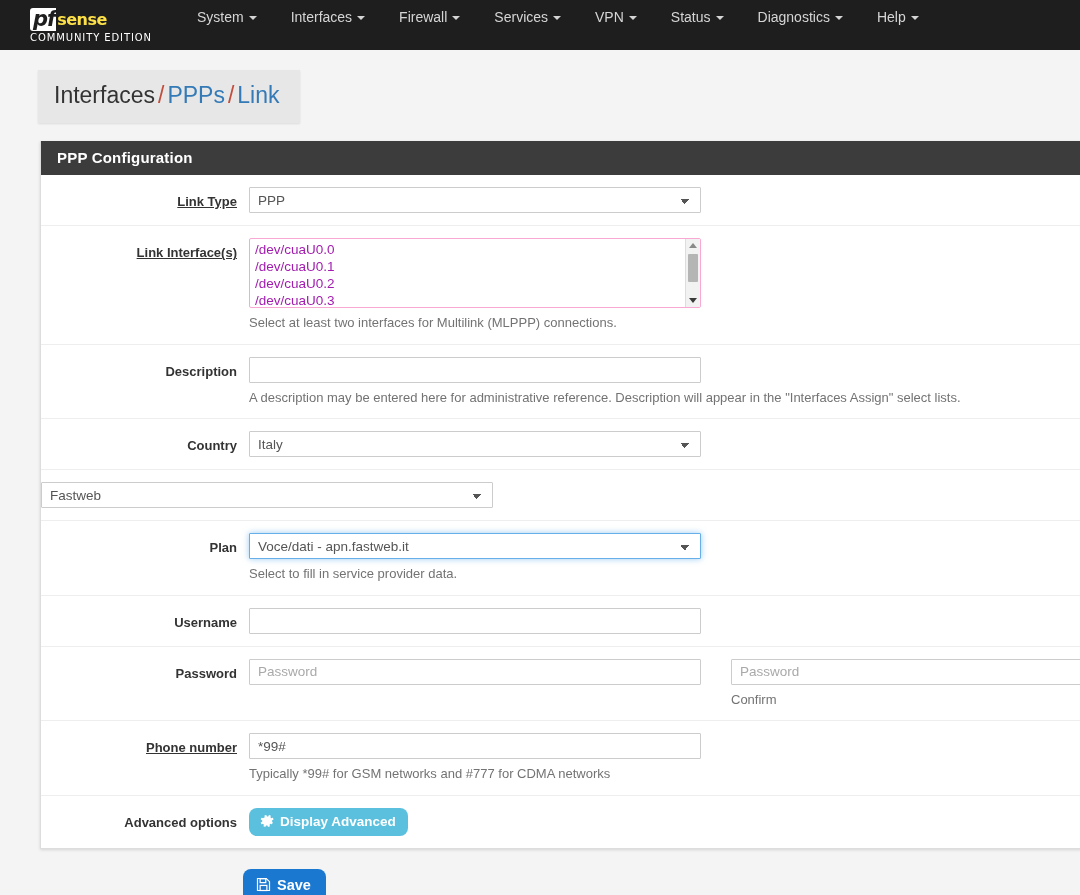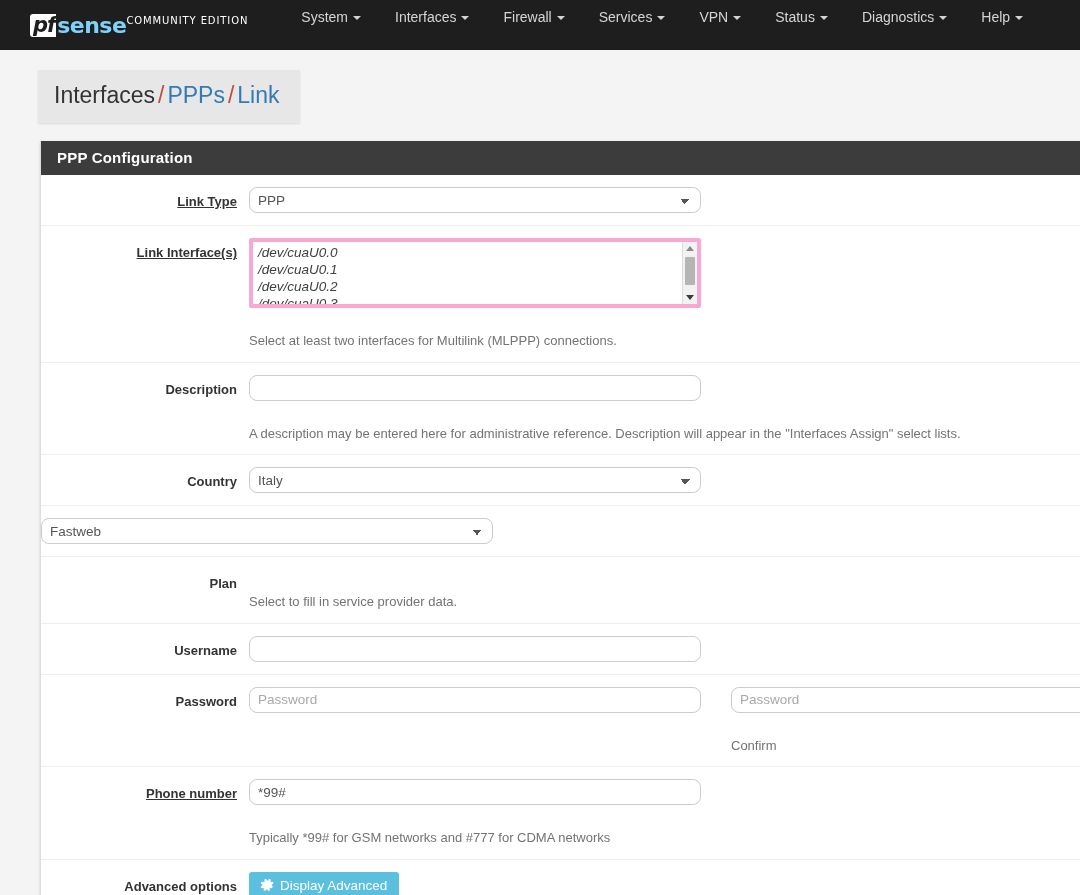--- a/index.html
+++ b/index.html
@@ -16,46 +16,46 @@
   
   .navbar {
     height: 50px;
     background: #1e1e1e;
     display: flex;
     align-items: center;
     padding: 0 0 0 30px;
   }
   .brand {
     display: flex;
-    flex-direction: row;
+    flex-direction: column;
     justify-content: space-between;
-    margin-right: 36px;
+    margin-right: 28px;
     margin-top: 1px;
   }
   .brand-top {
     display: flex;
     align-items: center;
     height: 23px;
   }
   .brand-pf {
     background: #ffffff;
     color: #1e1e1e;
     font-weight: bold;
     font-style: italic;
     font-size: 21px;
     line-height: 21px;
     padding: 1px 1px 1px 3px;
     border-radius: 3px 0 0 3px;
     letter-spacing: -1px;
     font-family: "DejaVu Sans", sans-serif;
   }
   .brand-sense {
-    color: #7dd3fc;
+    color: #fde047;
     font-weight: bold;
-    font-size: 22px;
+    font-size: 16px;
     line-height: 21px;
     letter-spacing: -0.5px;
     margin-left: 1px;
     font-family: "DejaVu Sans", sans-serif;
   }
   .brand-sub {
     color: #ffffff;
     font-size: 10px;
     font-weight: normal;
     letter-spacing: 0.9px;
@@ -136,21 +136,21 @@
     text-decoration: underline;
     cursor: help;
     padding-left: 36px;
   }
   .row-control { flex: 1; padding-right: 10px; }
 
   .form-control {
     width: 452px;
     height: 26px;
     border: 1px solid #cccccc;
-    border-radius: 8px;
+    border-radius: 1px;
     padding: 3px 8px;
     font-size: 13.5px;
     color: #555;
     background: #fff;
     font-family: "Liberation Sans", sans-serif;
     outline: none;
     display: block;
   }
   .form-control::placeholder { color: #a9a9a9; }
 
@@ -170,29 +170,28 @@
     cursor: pointer;
   }
   select.form-control.focused {
     border-color: #66afe9;
     box-shadow: 0 0 6px rgba(102,175,233,0.65);
   }
 
   .listbox {
     width: 452px;
     height: 70px;
-    border: 4px solid #f9a8d4;
+    border: 1px solid #f9a8d4;
     border-radius: 2px;
     background: #fff;
     position: relative;
     overflow: hidden;
     font-size: 13.5px;
-    color: #404040;
+    color: #a21caf;
     cursor: pointer;
-    font-style: italic;
   }
   .listbox-items { padding: 2px 0 0 4px; }
   .listbox-items div {
     line-height: 17px;
     padding-left: 1px;
     white-space: nowrap;
   }
   .lb-scroll {
     position: absolute;
     top: 0; right: 0;
@@ -216,35 +215,35 @@
     position: absolute;
     top: 15px; left: 2px;
     width: 10px; height: 28px;
     background: #b5b5b5;
     border-radius: 1px;
   }
 
   .help-block {
     font-size: 13px;
     color: #737373;
-    margin-top: 24px;
+    margin-top: 6px;
     line-height: 1.35;
   }
 
   .row-inline { display: flex; align-items: flex-start; }
   .pw-second { margin-left: 30px; }
   .pw-second .form-control { width: 470px; }
 
   .btn {
     display: inline-flex;
     align-items: center;
     border: none;
-    border-radius: 3px;
+    border-radius: 8px;
     font-size: 13.5px;
-    font-weight: normal;
+    font-weight: bold;
     color: #fff;
     cursor: pointer;
     font-family: "Liberation Sans", sans-serif;
     white-space: nowrap;
   }
   .btn-info {
     background: #5bc0de;
     padding: 6px 12px 7px 11px;
   }
   .btn-primary {
@@ -357,20 +356,23 @@
         <div class="row-control">
           <select class="form-control">
             <option>Fastweb</option>
           </select>
         </div>
       </div>
 
       <div class="form-row">
         <div class="row-label">Plan</div>
         <div class="row-control">
+          <select class="form-control focused">
+            <option>Voce/dati - apn.fastweb.it</option>
+          </select>
           <div class="help-block">Select to fill in service provider data.</div>
         </div>
       </div>
 
       <div class="form-row">
         <div class="row-label">Username</div>
         <div class="row-control">
           <input class="form-control" type="text" value="" style="">
         </div>
       </div>

